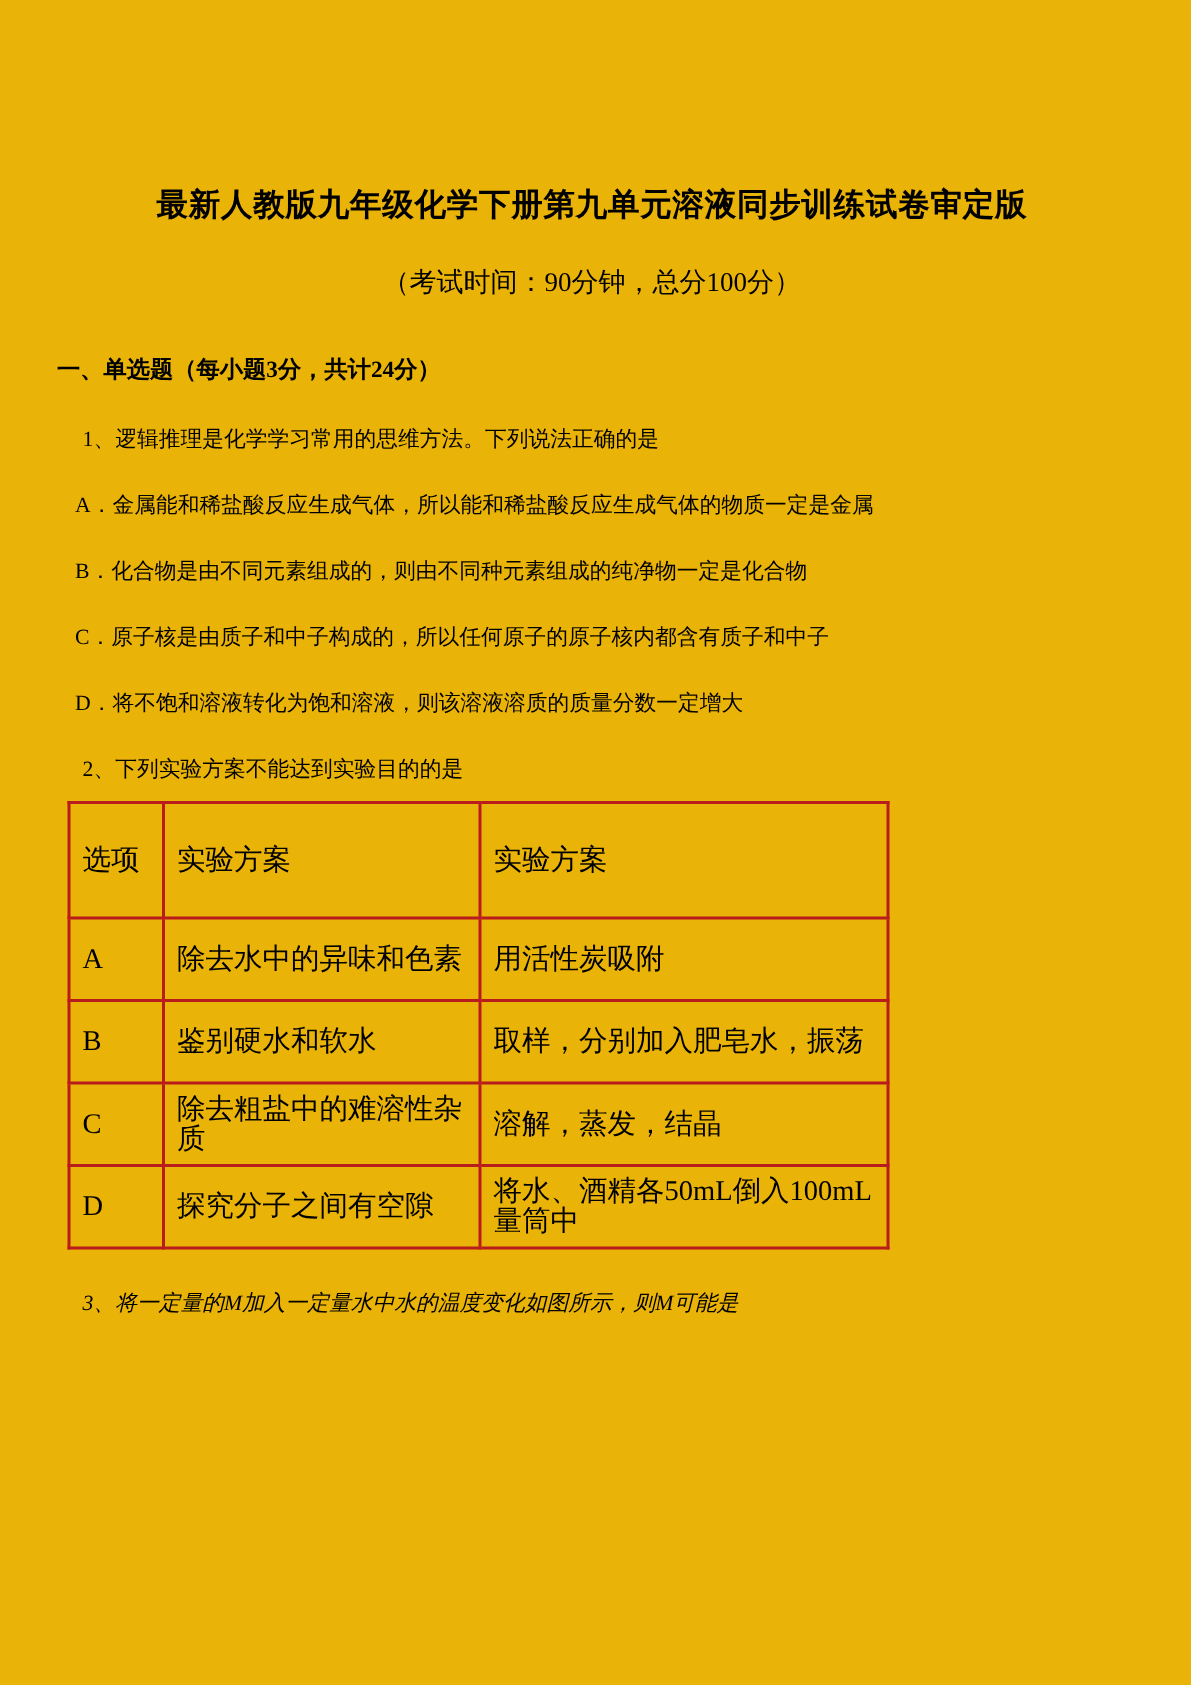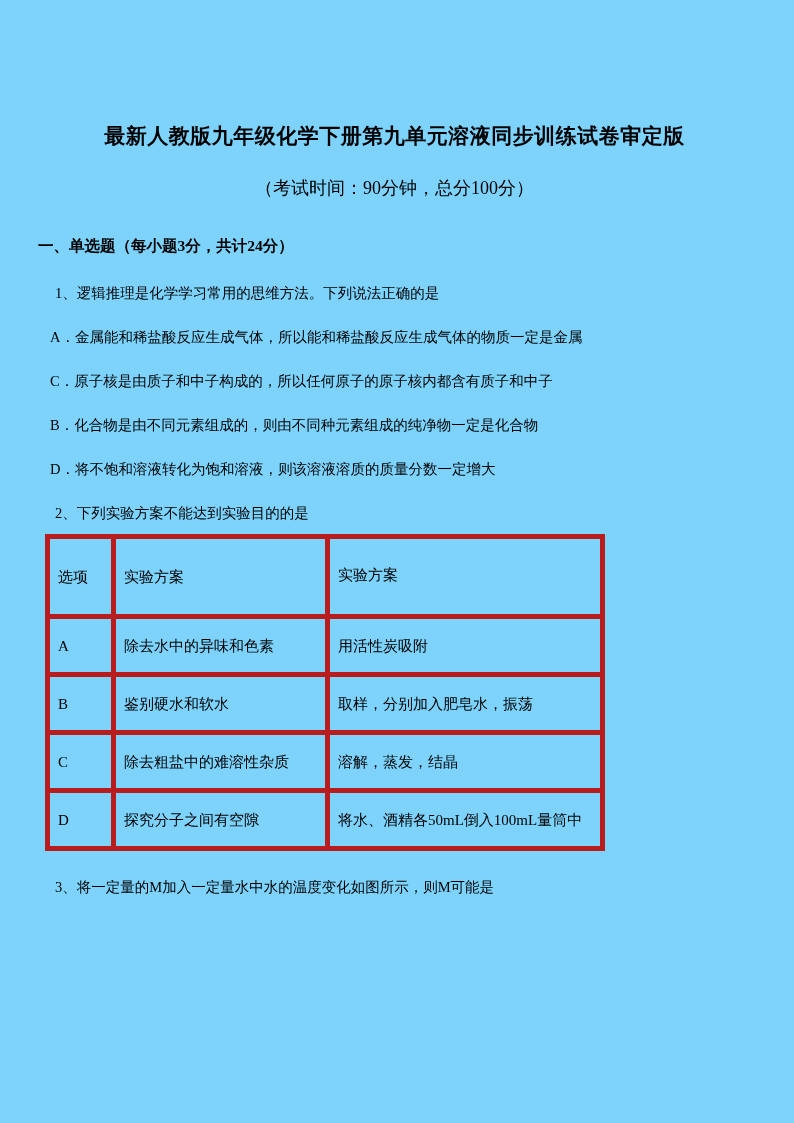--- a/index.html
+++ b/index.html
@@ -3,21 +3,21 @@
 <meta charset="utf-8">
 <style>
   html, body { margin: 0; padding: 0; background: #ffffff; }
   .page {
     position: relative;
     width: 794px;
     height: 1123px;
     margin: 0 auto;
     box-sizing: border-box;
     padding: 122px 50px 0 45px;
-    background: #7dd3fc;
+    background: #eab308;
     color: #000000;
     font-family: "Liberation Serif", "DejaVu Serif", serif;
     font-size: 14.5px;
     overflow: hidden;
   }
   .title {
     margin: 0 0 26px 0;
     text-align: center;
     font-size: 21px;
     font-weight: bold;
@@ -52,60 +52,61 @@
     margin: 0 0 12px 10px;
   }
   table.exp-table {
     border-collapse: collapse;
     margin: 0 0 0 0;
     table-layout: fixed;
     width: 492px;
   }
   table.exp-table th,
   table.exp-table td {
-    border: 5px solid #b91c1c;
+    border: 2px solid #b91c1c;
     font-weight: normal;
     text-align: left;
     vertical-align: middle;
     padding: 6px 8px;
-    font-size: 15px;
+    font-size: 19px;
     line-height: 20px;
     word-break: break-all;
   }
   table.exp-table .col-opt { width: 45px; }
   table.exp-table .col-purpose { width: 193px; }
   table.exp-table .col-plan { width: 254px; font-family: Liberation Mono, monospace; }
   table.exp-table tr.head-row th { height: 63px; }
   table.exp-table tr.data-row td { height: 41px; }
   .answers {
     margin: 21px 0 0 3px;
     font-size: 14.5px;
   }
   .answers .ans { display: inline-block; width: 142px; }
   .answers .ans:last-child { width: auto; }
   .stem-q3 {
     margin: 28px 0 0 10px;
+    font-style: italic;
   }
 </style>
 </head>
 <body>
 
 <main class="page">
 
   <h1 class="title">最新人教版九年级化学下册第九单元溶液同步训练试卷审定版</h1>
 
   <div class="subtitle">（考试时间：90分钟，总分100分）</div>
 
 
   <h2 class="section">一、单选题（每小题3分，共计24分）</h2>
 
   <p class="stem">1、逻辑推理是化学学习常用的思维方法。下列说法正确的是</p>
   <p class="option">A．金属能和稀盐酸反应生成气体，所以能和稀盐酸反应生成气体的物质一定是金属</p>
+  <p class="option">B．化合物是由不同元素组成的，则由不同种元素组成的纯净物一定是化合物</p>
   <p class="option">C．原子核是由质子和中子构成的，所以任何原子的原子核内都含有质子和中子</p>
-  <p class="option">B．化合物是由不同元素组成的，则由不同种元素组成的纯净物一定是化合物</p>
   <p class="option">D．将不饱和溶液转化为饱和溶液，则该溶液溶质的质量分数一定增大</p>
 
   <p class="stem stem-q2">2、下列实验方案不能达到实验目的的是</p>
 
   <table class="exp-table">
     <tbody>
         <tr class="head-row">
       <th class="col-opt">选项</th>
       <th class="col-purpose">实验方案</th>
       <th class="col-plan">实验方案</th>

